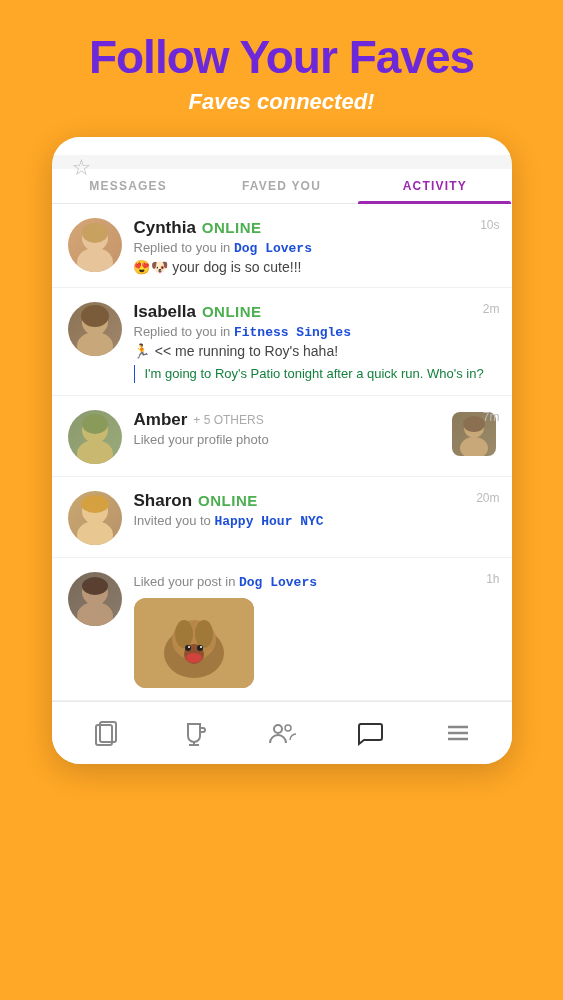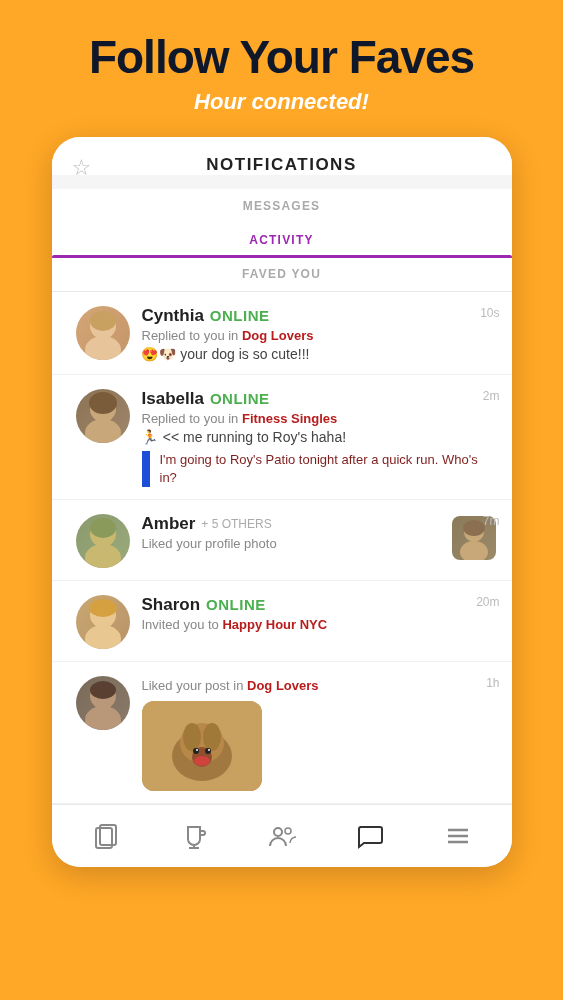--- a/index.html
+++ b/index.html
@@ -7,21 +7,21 @@
       width: 563px;
       height: 1000px;
       background-color: #FFA726;
       font-family: -apple-system, BlinkMacSystemFont, 'Helvetica Neue', Arial, sans-serif;
       display: flex;
       flex-direction: column;
       align-items: center;
       overflow: hidden;
     }
     .hero-title {
-      color: #0f172a;
+      color: #6d28d9;
       font-size: 46px;
       font-weight: 900;
       text-align: center;
       margin-top: 32px;
       line-height: 1.1;
       letter-spacing: -1px;
     }
     .hero-subtitle {
       color: #fff;
       font-size: 22px;
@@ -58,21 +58,21 @@
     .card-title {
       font-size: 17px;
       font-weight: 800;
       letter-spacing: 1.5px;
       color: #222;
       text-align: center;
     }
     .tabs-row {
       background: #fff;
       display: flex;
-      flex-direction: column;
+      flex-direction: row;
       margin-top: 14px;
       border-bottom: 1px solid #e8e8e8;
     }
     .tab {
       flex: 1;
       text-align: center;
       padding: 10px 0 10px 0;
       font-size: 12px;
       font-weight: 700;
       letter-spacing: 1.2px;
@@ -93,21 +93,21 @@
       border-radius: 2px 2px 0 0;
     }
     .notifications-list {
       background: #fff;
       flex: 1;
     }
     .notif-item {
       display: flex;
       flex-direction: row;
       align-items: flex-start;
-      padding: 14px 16px 12px 24px;
+      padding: 14px 16px 12px 16px;
       border-bottom: 1px solid #f0f0f0;
       position: relative;
     }
     .avatar {
       width: 54px;
       height: 54px;
       border-radius: 50%;
       overflow: hidden;
       flex-shrink: 0;
       margin-right: 12px;
@@ -142,33 +142,34 @@
       color: #aaa;
       font-size: 12px;
       font-weight: 400;
     }
     .notif-desc {
       font-size: 13px;
       color: #888;
       margin-top: 2px;
     }
     .notif-desc strong {
-      color: #b91c1c;
+      color: #1d4ed8;
       font-weight: 700;
+      font-family: Liberation Mono, monospace;
     }
     .notif-msg {
       font-size: 14px;
       color: #444;
       margin-top: 3px;
     }
     .notif-quote {
-      border-left: 8px solid #1d4ed8;
+      border-left: 1px solid #1d4ed8;
       padding-left: 10px;
       margin-top: 6px;
-      color: #7f1d1d;
+      color: #15803d;
       font-size: 13px;
       line-height: 1.4;
     }
     .notif-time {
       font-size: 12px;
       color: #bbb;
       position: absolute;
       right: 12px;
       top: 14px;
     }
@@ -223,33 +224,32 @@
     .face-amber { background: linear-gradient(135deg, #8B9A6E 0%, #9aaa7a 100%); }
     .face-sharon { background: linear-gradient(135deg, #c9a870 0%, #b8926a 100%); }
     .face-gabby { background: linear-gradient(135deg, #7a6a5a 0%, #8a7a6a 100%); }
     .face-thumb { background: linear-gradient(135deg, #8B7A5A 0%, #9B8A6A 100%); }
     .face-dog { background: linear-gradient(135deg, #c8a060 0%, #b89050 100%); }
   </style>
 </head>
 <body>
 
 <h1 class="hero-title">Follow Your Faves</h1>
-<p class="hero-subtitle">Hour connected!</p>
+<p class="hero-subtitle">Faves connected!</p>
 
 <div class="phone-card">
 
   <div class="card-header">
     <span class="star-icon">☆</span>
-    <span class="card-title">NOTIFICATIONS</span>
   </div>
 
   <div class="tabs-row">
     <div class="tab">MESSAGES</div>
+    <div class="tab">FAVED YOU</div>
     <div class="tab active">ACTIVITY</div>
-    <div class="tab">FAVED YOU</div>
   </div>
 
   <div class="notifications-list">
 
     <div class="notif-item">
       <div class="avatar face-cynthia">
         <svg width="54" height="54" viewBox="0 0 54 54">
           <circle cx="27" cy="20" r="13" fill="#e8c49a"></circle>
           <ellipse cx="27" cy="44" rx="18" ry="14" fill="#e8c49a"></ellipse>
           <ellipse cx="27" cy="15" rx="13" ry="10" fill="#c8a060"></ellipse>

